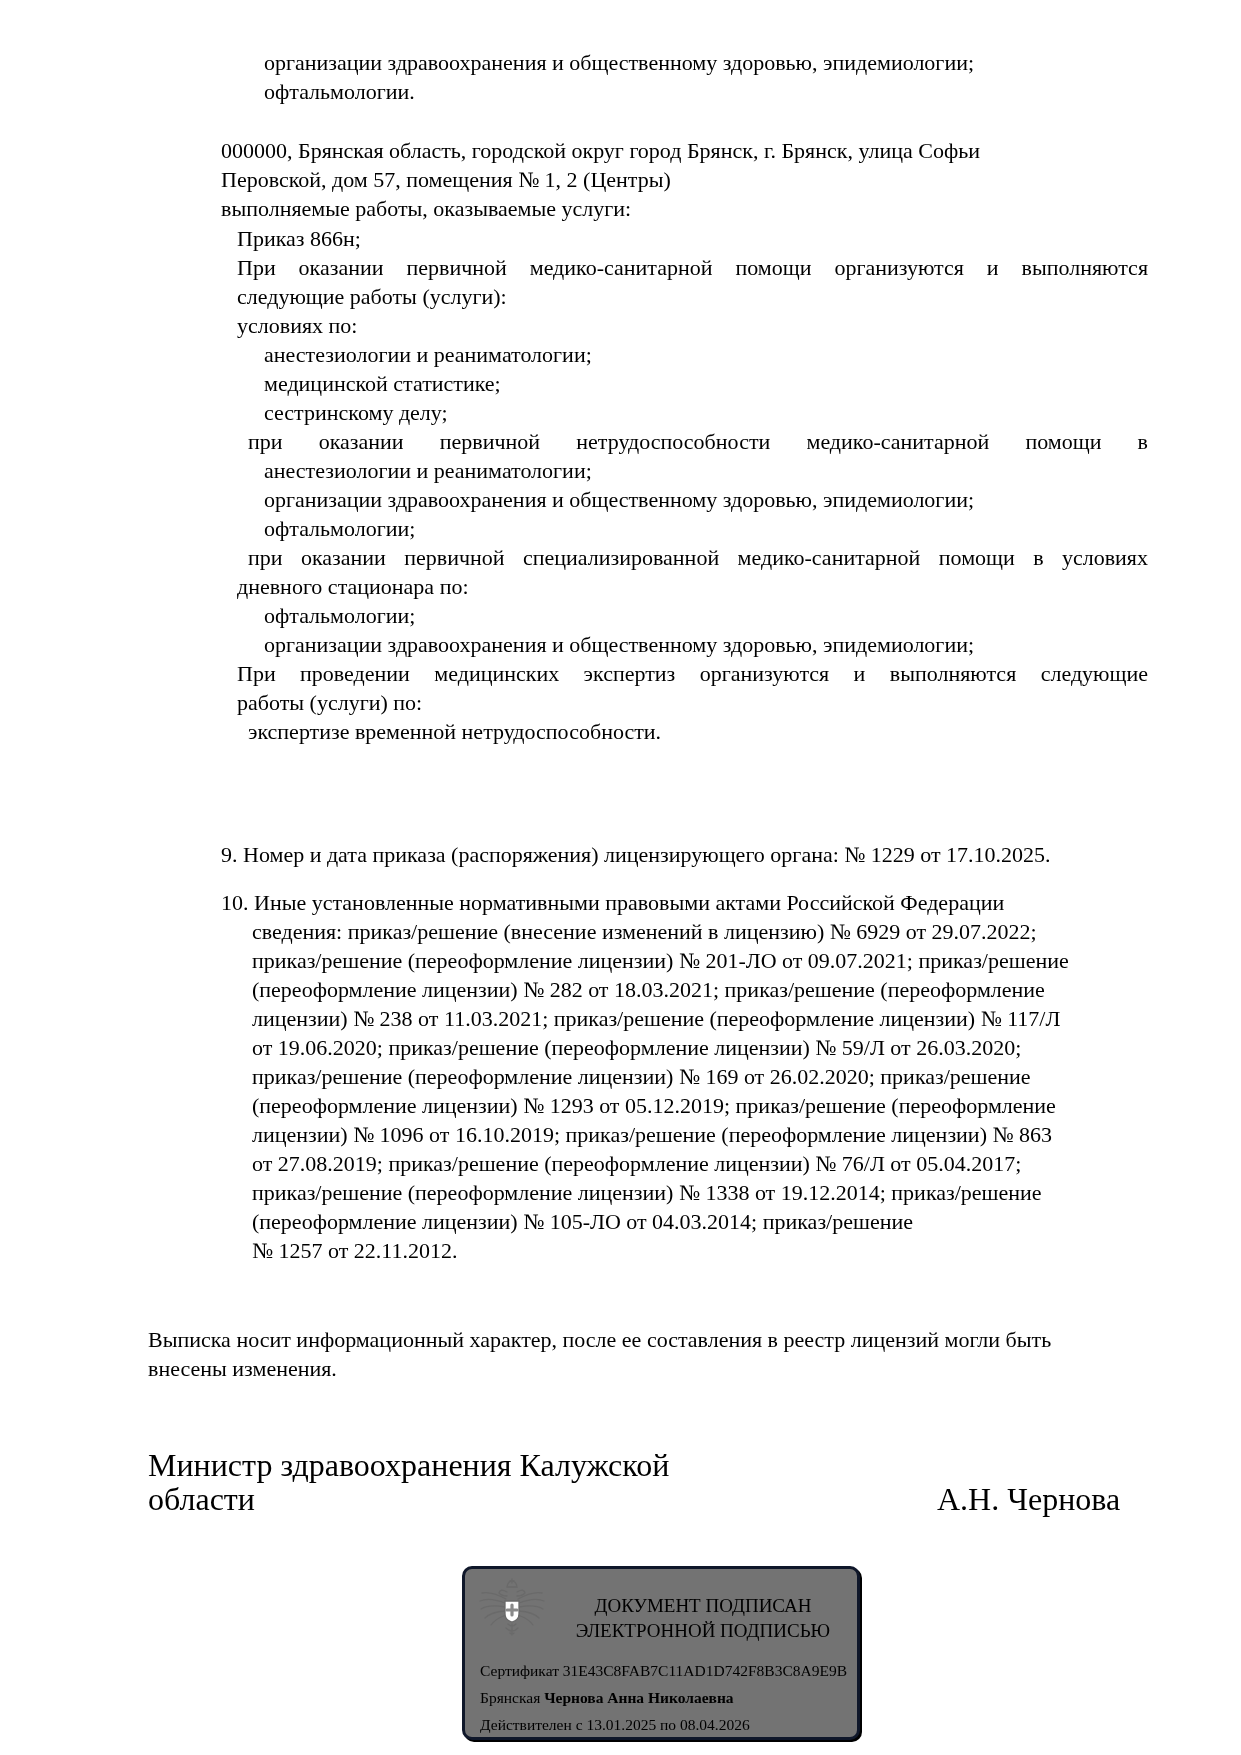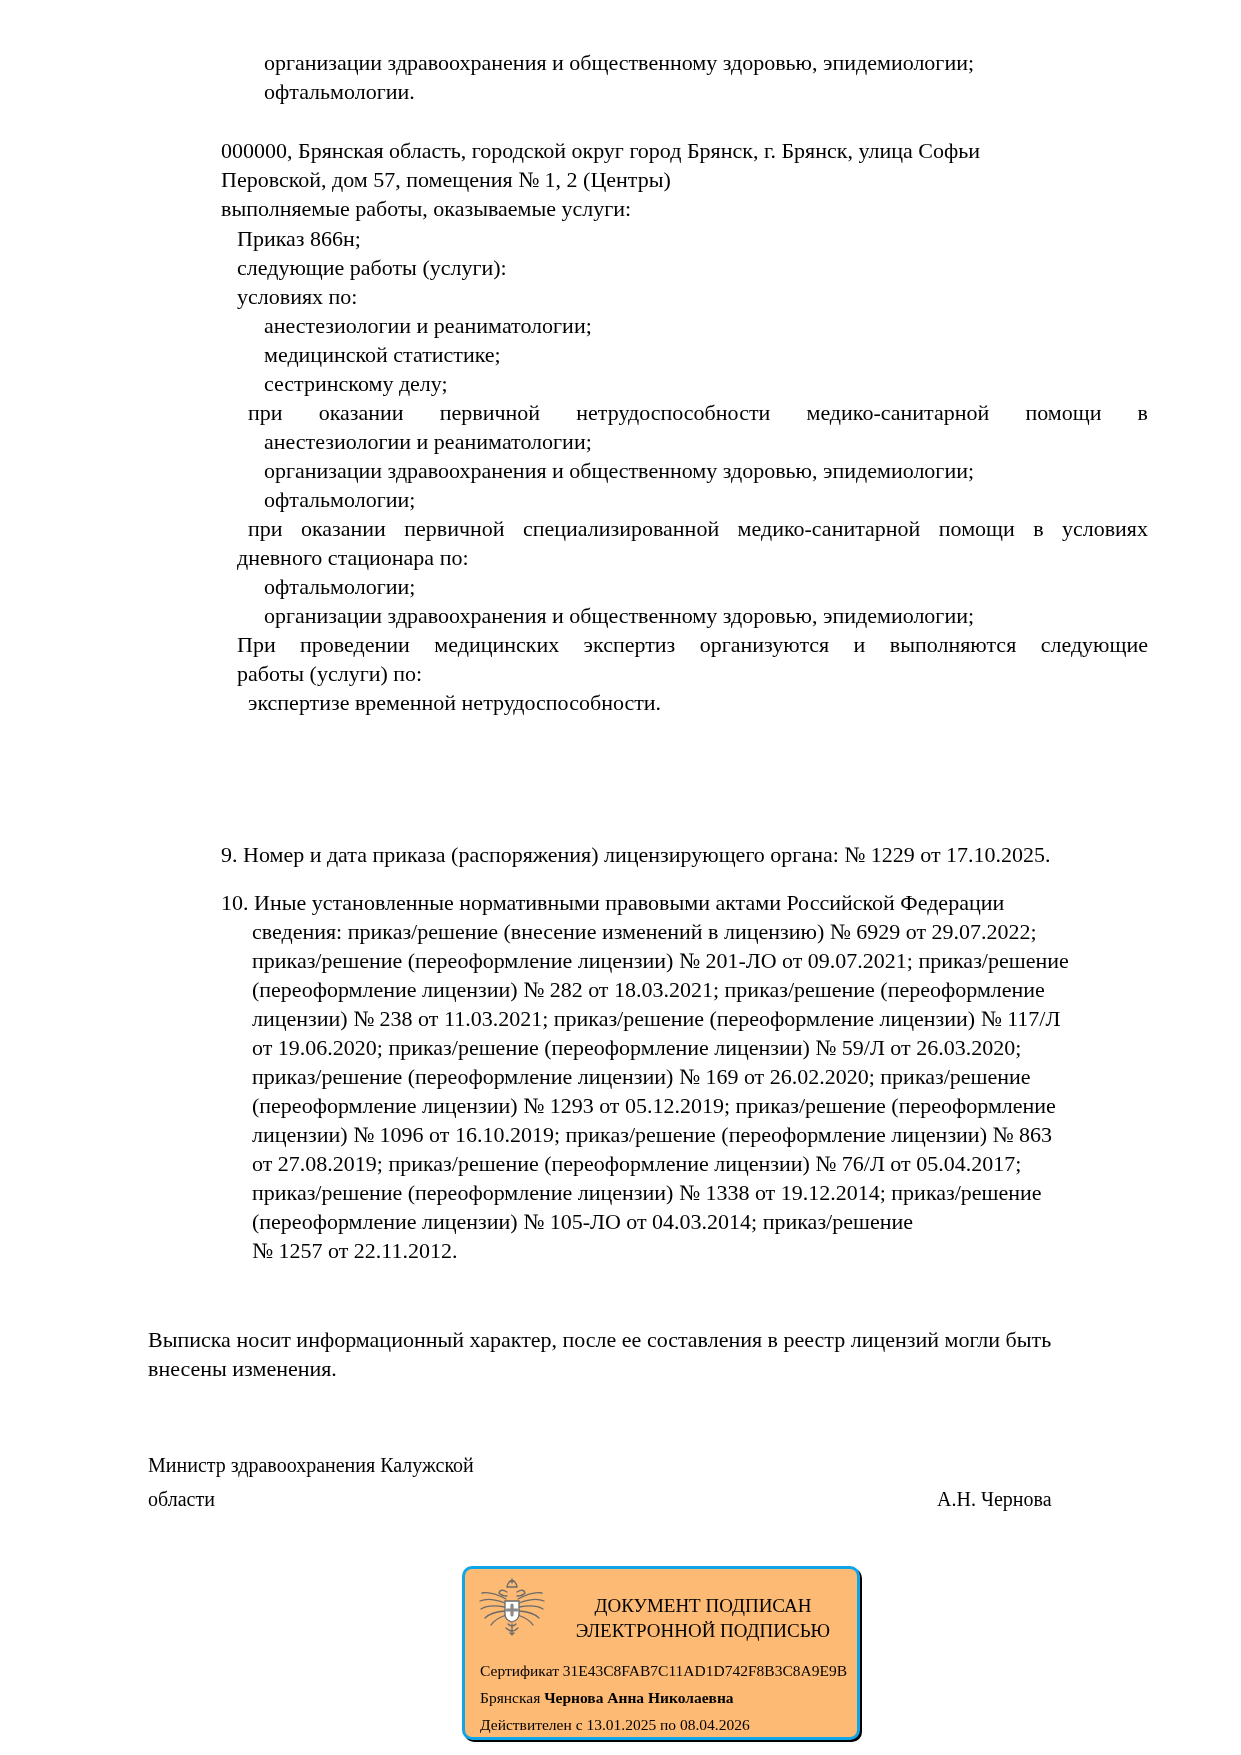--- a/index.html
+++ b/index.html
@@ -23,30 +23,30 @@
   .lnote{margin-left:148px;}
   .lsig{margin-left:148px;}
 
   #top-cont{top:48px;}
   #address{top:136px;}
   #services{top:224px;}
   #item9{top:840px;}
   #item10{top:888px;}
   #note{top:1325px;}
 
-  #signature{top:1448px;font-size:20px;}
+  #signature{top:1448px;font-size:32px;}
   #signature .line{line-height:34px;height:34px;}
   #sig-name{position:absolute;left:937px;top:34px;line-height:34px;white-space:nowrap;}
 
   #stamp{
     position:absolute;left:462px;top:1566px;width:398px;height:174px;
     box-sizing:border-box;
-    border:3px solid #0ea5e9;border-radius:10px;
+    border:3px solid #0f172a;border-radius:10px;
     box-shadow:2px 2px 0 #000;
-    background:#fdba74;
+    background:#737373;
     font-family:Liberation Serif, serif;
   }
   #stamp-emblem{position:absolute;left:12px;top:8px;}
   #stamp-title{
     position:absolute;left:92px;right:8px;top:24px;
     text-align:center;font-size:19px;line-height:25px;
   }
   #stamp-details{position:absolute;left:15px;top:88px;right:10px;font-size:15.5px;}
   .stamp-row{line-height:27px;height:27px;white-space:nowrap;}
   .owner-bold{font-weight:bold;}
@@ -62,20 +62,21 @@
 <div id="address" class="sec">
   <div>
       <div class="line l0">000000, Брянская область, городской округ город Брянск, г. Брянск, улица Софьи</div>
       <div class="line l0">Перовской, дом 57, помещения № 1, 2 (Центры)</div>
     </div>
   <div class="line l0">выполняемые работы, оказываемые услуги:</div>
 </div>
 
 <div id="services" class="sec">
     <div class="line l1">Приказ 866н;</div>
+    <div class="line l1 stretch">При оказании первичной медико-санитарной помощи организуются и выполняются</div>
     <div class="line l1">следующие работы (услуги):</div>
     <div class="line l1">условиях по:</div>
     <div class="line l2">анестезиологии и реаниматологии;</div>
     <div class="line l2">медицинской статистике;</div>
     <div class="line l2">сестринскому делу;</div>
     <div class="line l1f stretch">при оказании первичной нетрудоспособности медико-санитарной помощи в</div>
     <div class="line l2">анестезиологии и реаниматологии;</div>
     <div class="line l2">организации здравоохранения и общественному здоровью, эпидемиологии;</div>
     <div class="line l2">офтальмологии;</div>
     <div class="line l1f stretch">при оказании первичной специализированной медико-санитарной помощи в условиях</div>

